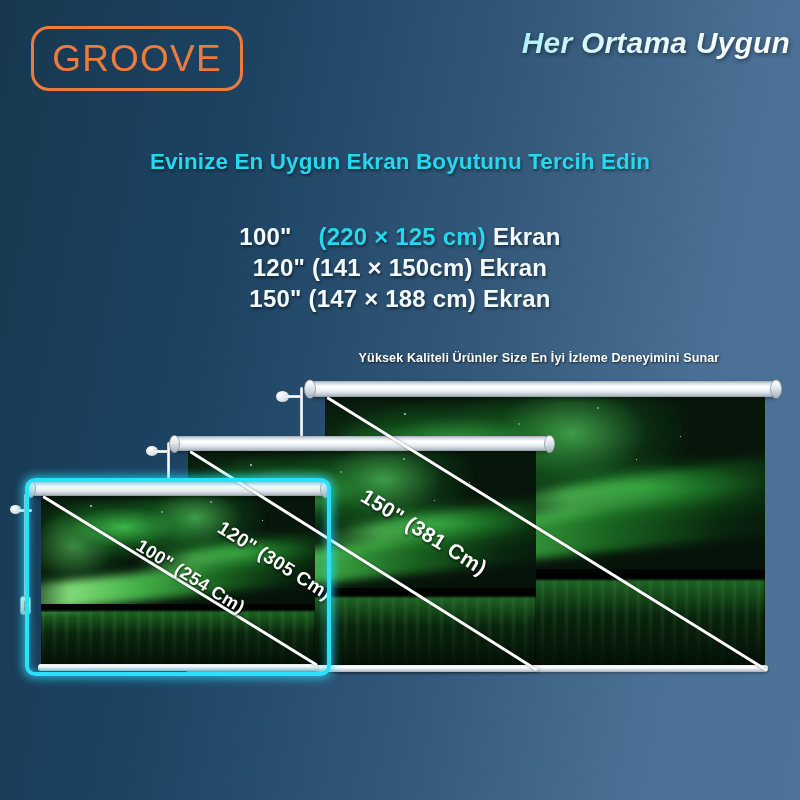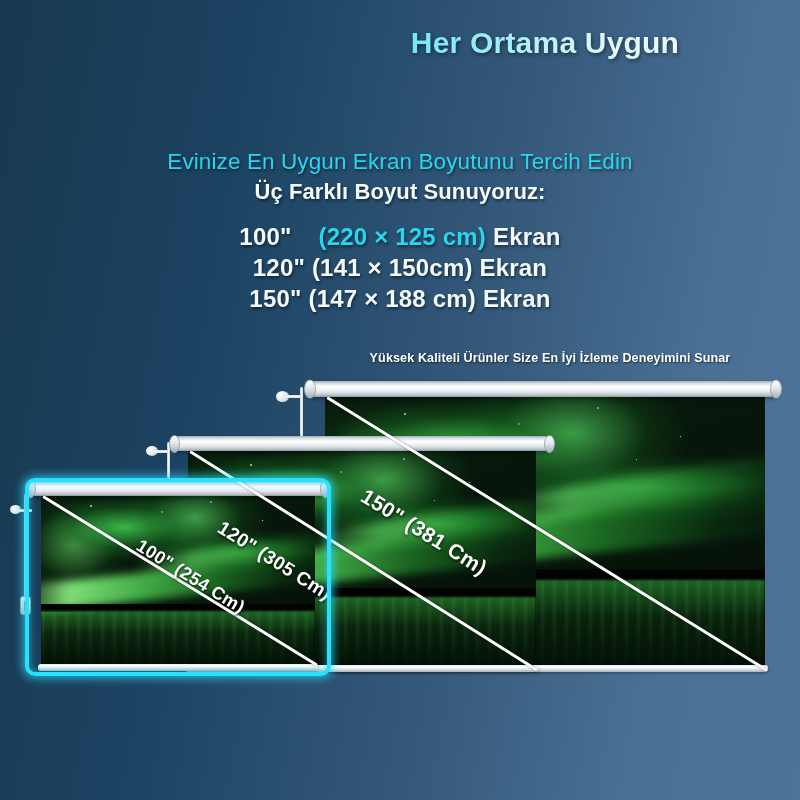--- a/index.html
+++ b/index.html
@@ -46,46 +46,47 @@
     line-height: 1;
     white-space: nowrap;
   }
 
   
   #headline {
     position: absolute;
     left: 300px;
     top: 24px;
     width: 490px;
-    text-align: center;
+    text-align: right;
     font-size: 30px;
     font-weight: bold;
     line-height: 1.27;
     letter-spacing: 0.2px;
     background: linear-gradient(100deg, #3fe3f5 0%, #7ae9f7 26%, #ddf7fb 62%, #ffffff 100%);
     -webkit-background-clip: text;
     background-clip: text;
     color: transparent;
     -webkit-text-fill-color: transparent;
     filter: drop-shadow(1px 2px 2px rgba(0,0,0,.45));
+    font-style: italic;
   }
   #headline .ln { display: block; white-space: nowrap; }
 
   
   #sub-wrap {
     position: absolute;
     left: 0;
     top: 148px;
     width: 800px;
     text-align: center;
   }
   #sub-line1 {
     display: block;
     font-size: 22.5px;
-    font-weight: normal;
+    font-weight: bold;
     color: #25d7ef;
     letter-spacing: 0.1px;
     text-shadow: 1px 2px 3px rgba(0,0,0,.5);
     line-height: 1.2;
   }
   #sub-line2 {
     display: block;
     margin-top: 4px;
     font-size: 22px;
     font-weight: bold;
@@ -111,21 +112,21 @@
     line-height: 1.29;
     letter-spacing: 0.2px;
     text-shadow: 1px 2px 3px rgba(0,0,0,.5);
     white-space: nowrap;
   }
   .size-row .dim-hl { color: #25d7ef; margin-left: 20px; }
 
   
   #quality-caption {
     position: absolute;
-    left: 315px;
+    left: 304px;
     top: 351px;
     width: 470px;
     text-align: center;
     font-size: 12.6px;
     font-weight: bold;
     color: #ffffff;
     letter-spacing: 0.1px;
     text-shadow: 1px 1px 2px rgba(0,0,0,.6);
     white-space: nowrap;
   }
@@ -307,28 +308,30 @@
     width: 4px; height: 10px;
     background: linear-gradient(180deg, #d08a3a 0%, #a4612a 100%);
     border-radius: 1px;
   }
 </style>
 </head>
 <body>
 
 <div id="stage">
 
+  <div id="logo-box">
+    <span id="logo-text">GROOVE</span>
+  </div>
 
   <div id="headline">
     <span class="ln">Her Ortama Uygun</span>
   </div>
 
   <div id="sub-wrap">
     <span id="sub-line1">Evinize En Uygun Ekran Boyutunu Tercih Edin</span>
-    <span id="sub-line2">Üç Farklı Boyut Sunuyoruz:</span>
   </div>
 
   <div id="size-list">
     <span class="size-row"><span>100"</span><span> </span><span class="dim-hl">(220 × 125 cm)</span><span> </span><span>Ekran</span></span>
     <span class="size-row"><span>120"</span><span> </span><span>(141 × 150cm)</span><span> </span><span>Ekran</span></span>
     <span class="size-row"><span>150"</span><span> </span><span>(147 × 188 cm)</span><span> </span><span>Ekran</span></span>
   </div>
 
   <div id="quality-caption">Yüksek Kaliteli Ürünler Size En İyi İzleme Deneyimini Sunar</div>
 

